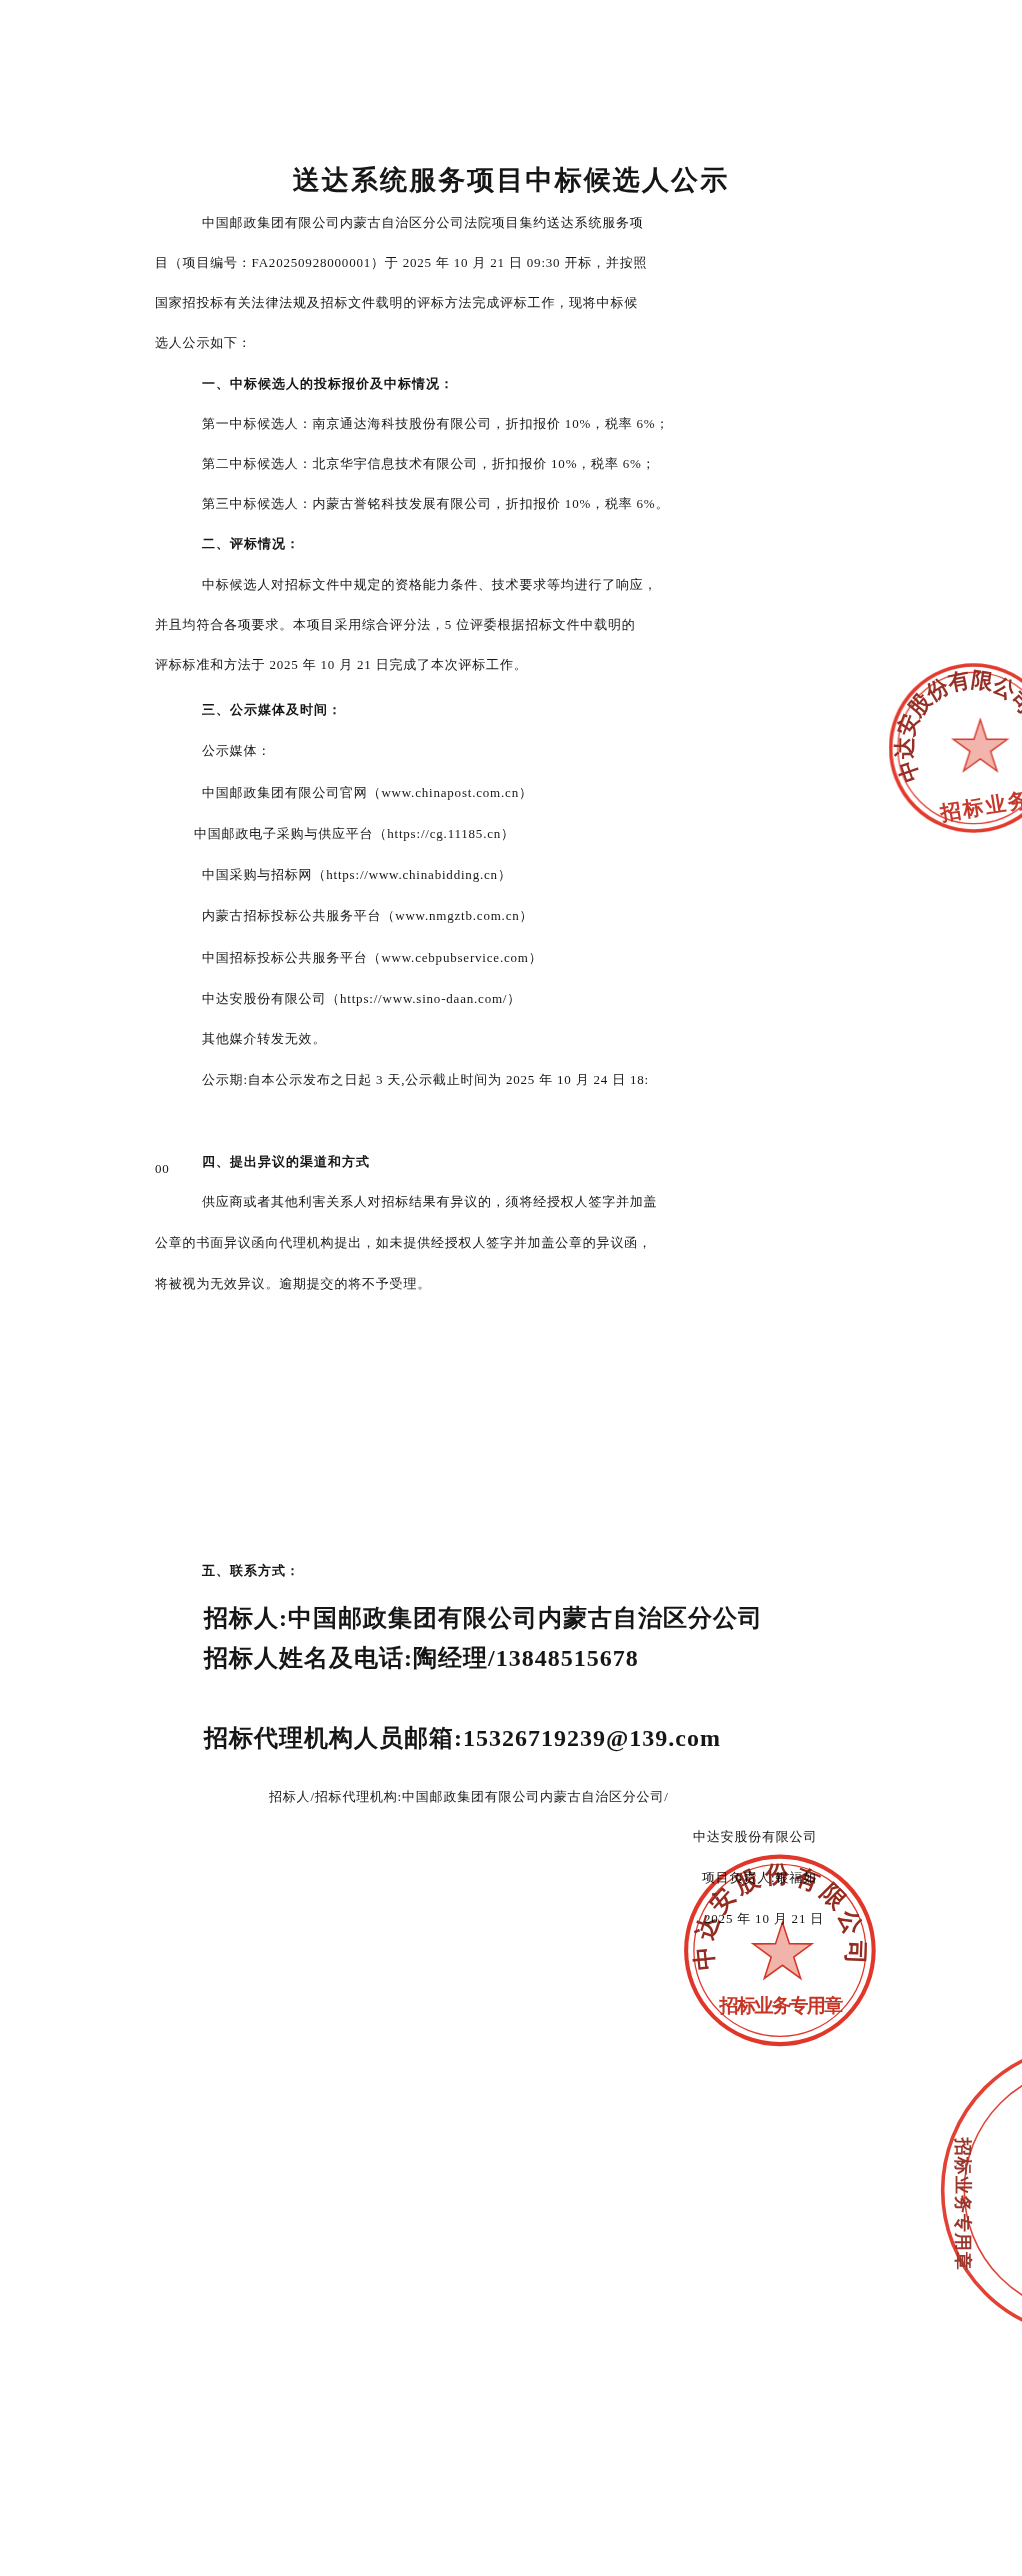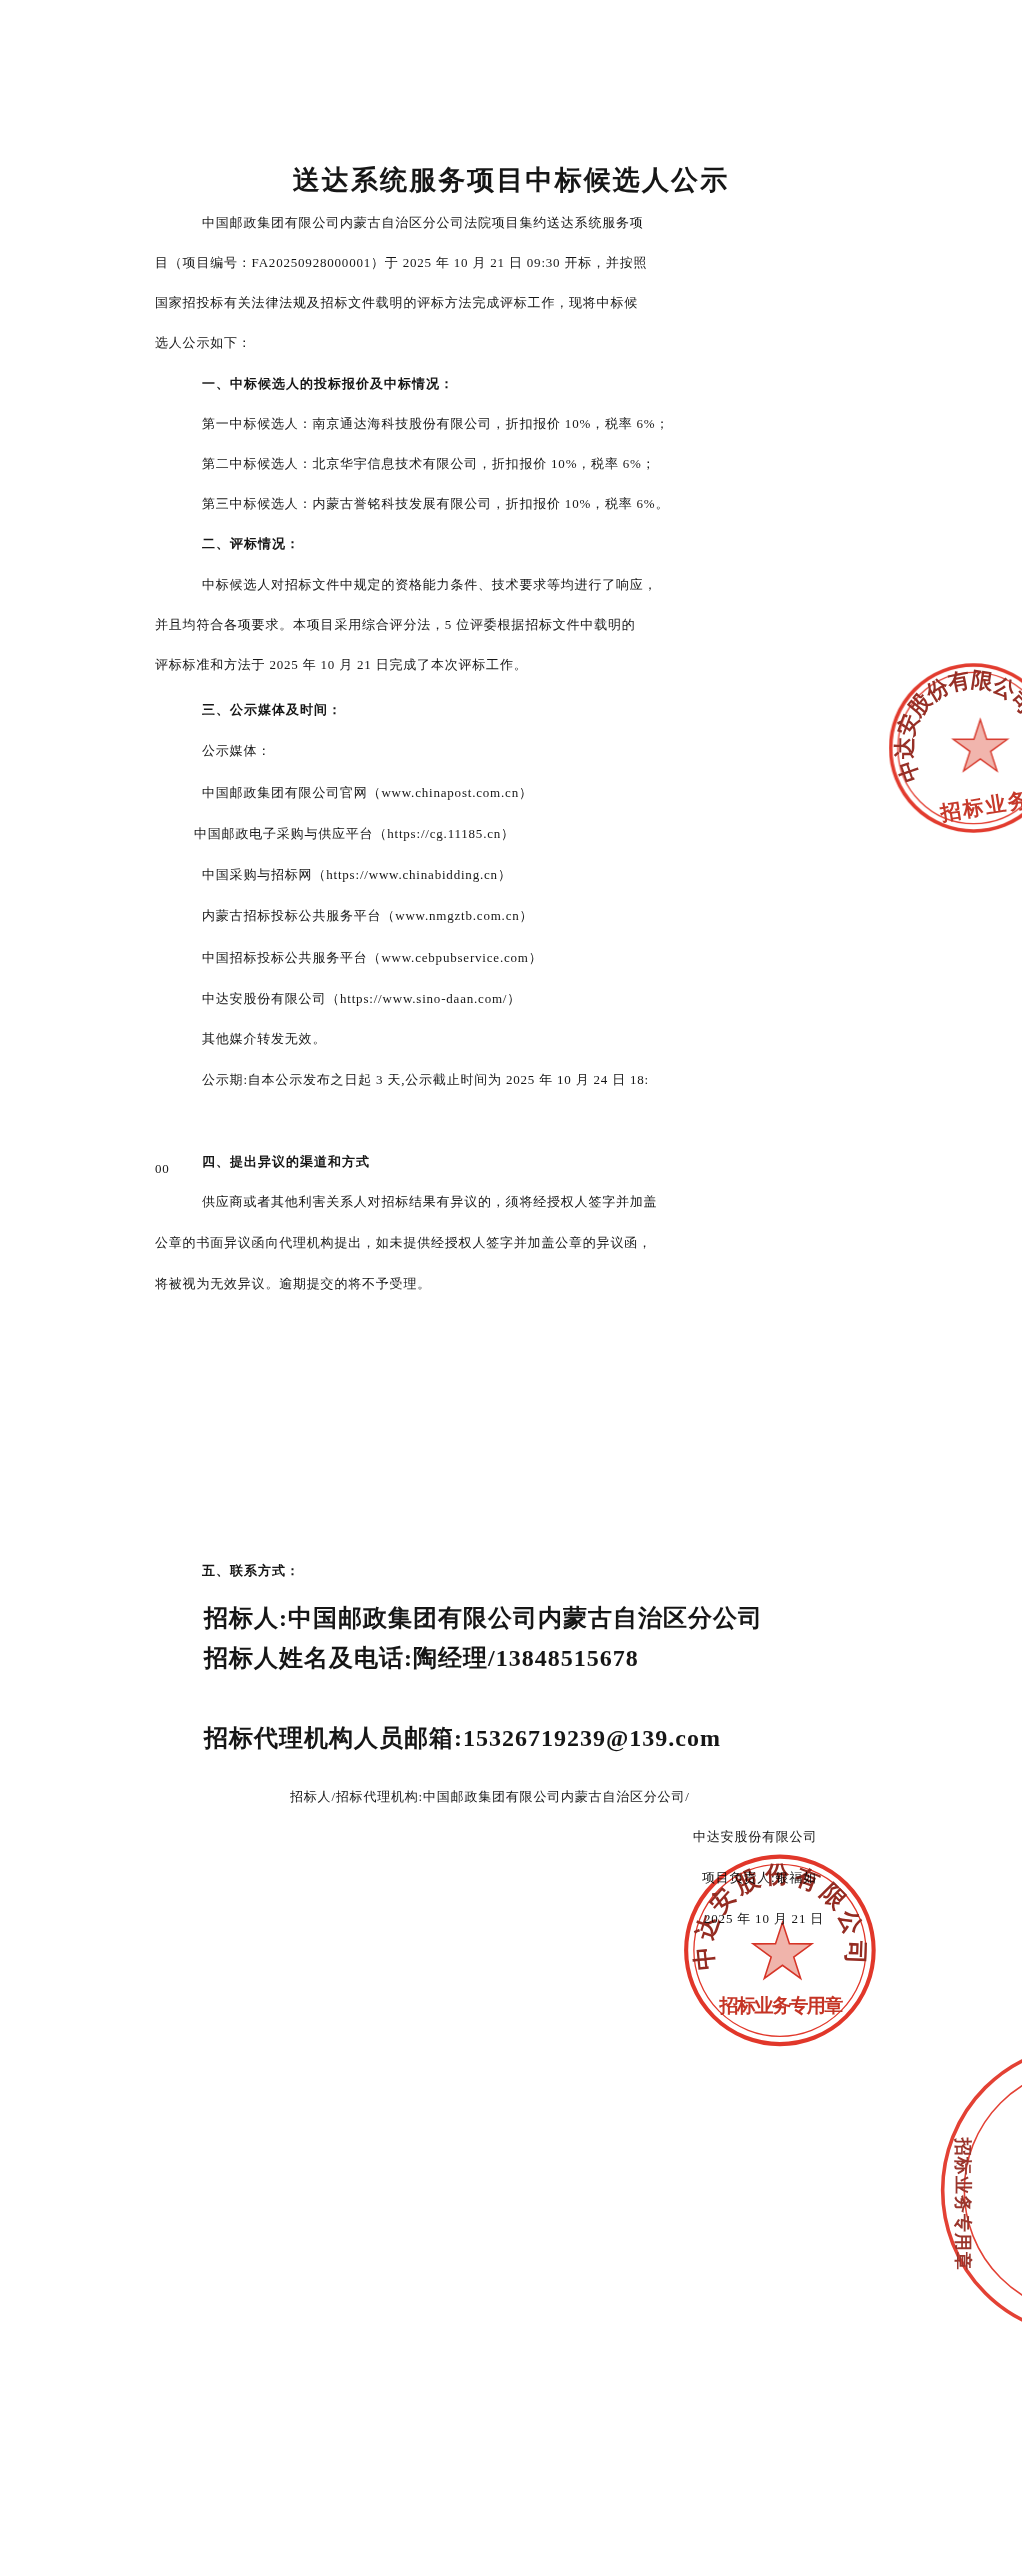--- a/index.html
+++ b/index.html
@@ -85,21 +85,21 @@
   <div class="ln heading" style="top:1154px; left:202px;">四、提出异议的渠道和方式</div>
   <div class="ln" style="top:1194px; left:202px;">供应商或者其他利害关系人对招标结果有异议的，须将经授权人签字并加盖</div>
   <div class="ln" style="top:1235px; left:155px;">公章的书面异议函向代理机构提出，如未提供经授权人签字并加盖公章的异议函，</div>
   <div class="ln" style="top:1276px; left:155px;">将被视为无效异议。逾期提交的将不予受理。</div>
 
   <div class="ln heading" style="top:1563px; left:202px;">五、联系方式：</div>
   <div class="ln contact" style="top:1603px; left:204px;">招标人:中国邮政集团有限公司内蒙古自治区分公司</div>
   <div class="ln contact" style="top:1643px; left:204px;">招标人姓名及电话:陶经理/13848515678</div>
   <div class="ln contact" style="top:1723px; left:204px;">招标代理机构人员邮箱:15326719239@139.com</div>
 
-  <div class="ln" style="top:1789px; left:269px;margin-left:21px;">招标人/招标代理机构:中国邮政集团有限公司内蒙古自治区分公司/</div>
+  <div class="ln" style="top:1789px; left:269px;">招标人/招标代理机构:中国邮政集团有限公司内蒙古自治区分公司/</div>
   <div class="ln" style="top:1829px; left:693px;">中达安股份有限公司</div>
   <div class="ln" style="top:1870px; left:702px;">项目负责人:银福如</div>
   <div class="ln" style="top:1911px; left:704px;">2025 年 10 月 21 日</div>
 
   <svg class="stamps" width="1022" height="2891" viewBox="0 0 1984 5612">
     <defs>
       <polygon id="star" points="0,-60 -13.5,-18.6 -57.1,-18.5 -21.9,7.1 -35.3,48.5 0,23 35.3,48.5 21.9,7.1 57.1,-18.5 13.5,-18.6"></polygon>
       <path id="arcA" d="M 1785.8,1511 A 118,118 0 1 1 1990.2,1393" fill="none"></path>
       <path id="arcB" d="M 1387.1,3822.4 A 132,132 0 1 1 1640.9,3822.4" fill="none"></path>
     </defs>

